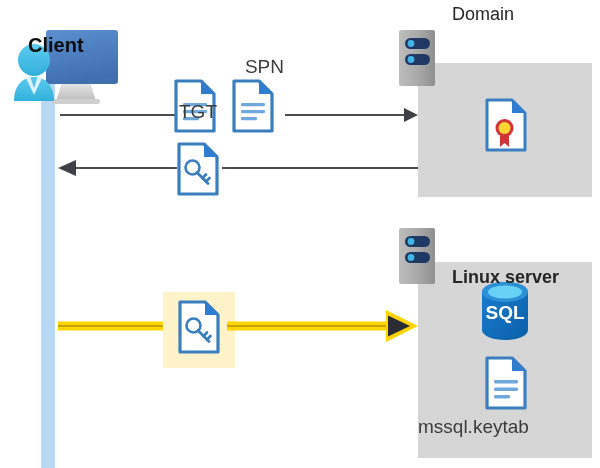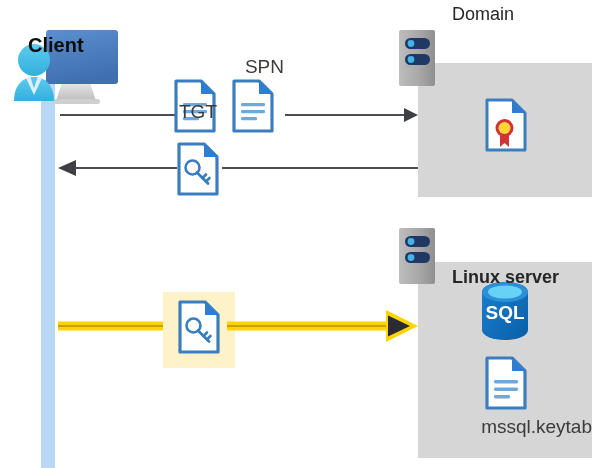--- a/index.html
+++ b/index.html
@@ -32,21 +32,21 @@
   }
   .label-tgt{
     left:174px; top:56px; width:48px; text-align:center;
     font-size:19px; color:#3b3b3b;margin-top:45px;
   }
   .label-spn{
     left:232px; top:56px; width:52px; text-align:right;
     font-size:19px; color:#3b3b3b;
   }
   .label-keytab{
-    left:418px; top:416px; width:174px; text-align:right;
+    left:418px; top:416px; width:174px; text-align:left;
     font-size:19px; color:#3b3b3b;
   }
 
   
   .panel{background:#d6d6d6;}
   .panel-dc{left:418px; top:63px; width:174px; height:134px;}
   .panel-linux{left:418px; top:262px; width:174px; height:196px;}
 
   
   .lifeline{

